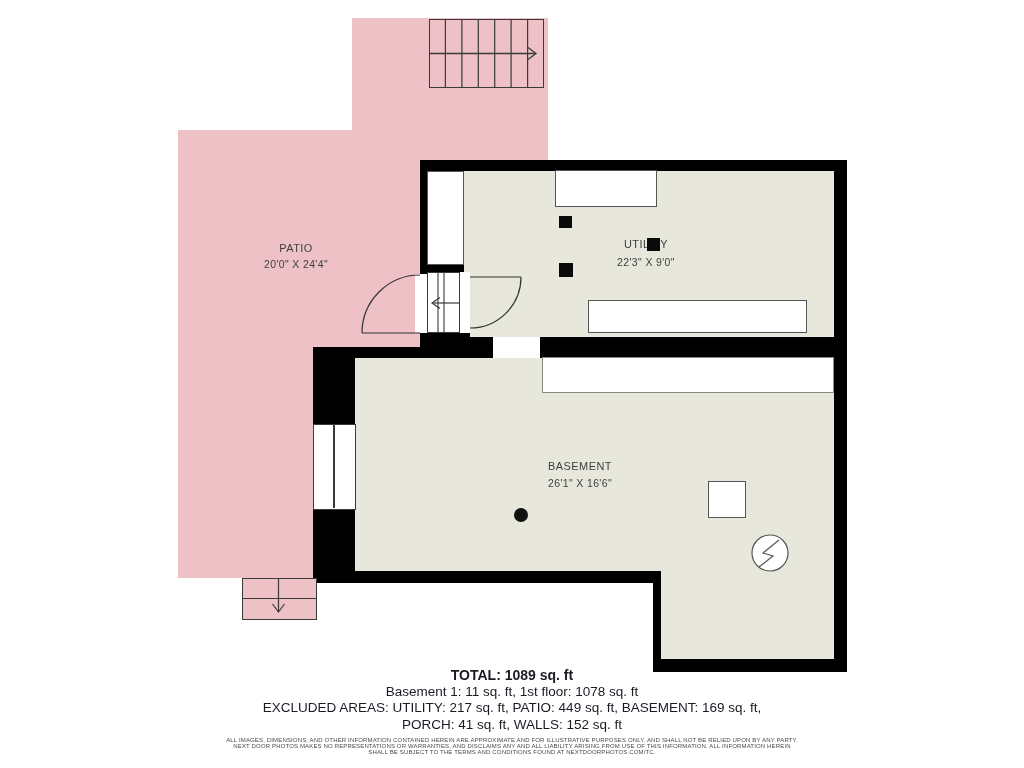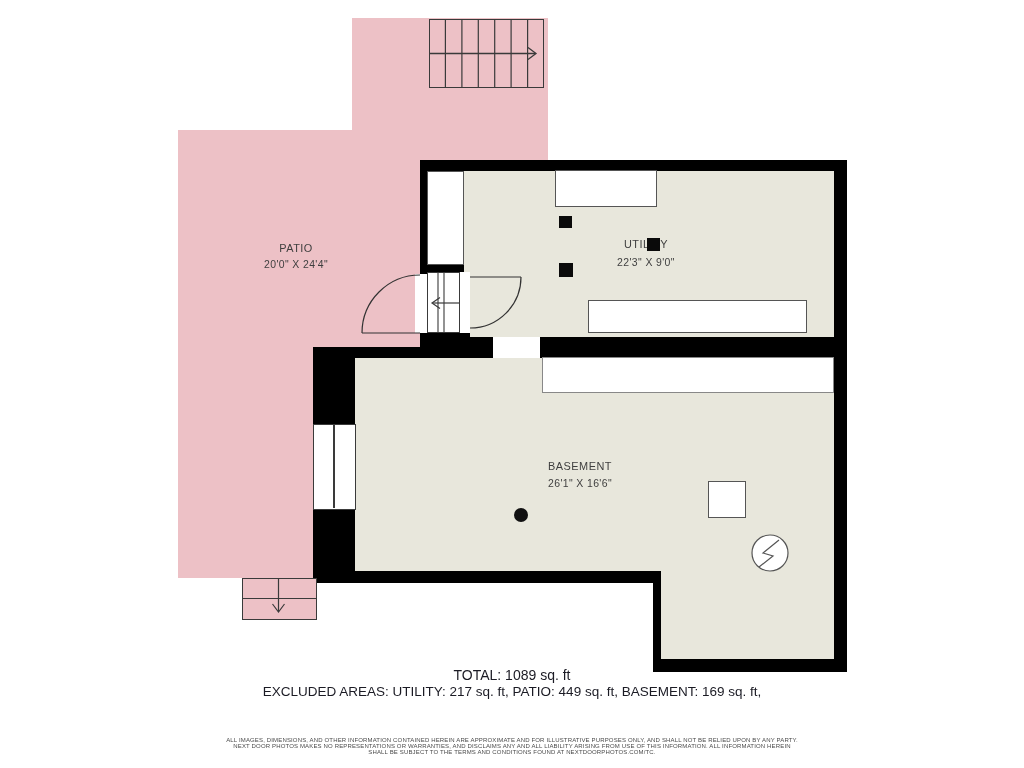--- a/index.html
+++ b/index.html
@@ -16,21 +16,21 @@
   .whitebox{background:#fff;border:1px solid #555;box-sizing:border-box;}
   .window{background:#fff;border:1.5px solid #3a3a3a;box-sizing:border-box;}
   .porch{background:var(--patio,#edc1c6);border:1px solid #3a3a3a;box-sizing:border-box;}
   svg.overlay{position:absolute;left:0;top:0;width:1024px;height:768px;pointer-events:none;}
   .room-label{position:absolute;transform:translate(-50%,-50%) scaleX(0.95);color:#3f3f3f;
               font-size:11.5px;letter-spacing:0.5px;white-space:nowrap;font-weight:500;}
   .room-dims{position:absolute;transform:translate(-50%,-50%) scaleX(0.95);color:#3f3f3f;
              font-size:11px;letter-spacing:0.4px;white-space:nowrap;}
   .summary{position:absolute;left:0;right:0;top:667px;text-align:center;color:#1b1b24;
            font-size:13.5px;line-height:16.5px;}
-  .summary .bold{font-weight:400;font-size:14px;}
+  .summary .bold{font-weight:700;font-size:14px;}
   .disclaimer{position:absolute;left:0;right:0;top:737px;text-align:center;color:#4a4a4a;
               font-size:6px;line-height:6.2px;letter-spacing:0.15px;}
 </style>
 </head>
 <body>
 
 <div class="canvas">
 
   <div class="abs pink" style="left:352px;top:18px;width:196px;height:112px;"></div>
   <div class="abs pink" style="left:178px;top:130px;width:370px;height:30px;"></div>
@@ -133,21 +133,23 @@
   <div class="room-label" style="left:646px;top:244px;">UTILITY</div>
   <div class="room-dims" style="left:646px;top:262px;">22'3" X 9'0"</div>
 
   <div class="abs blacksq" style="left:647px;top:238px;width:13px;height:13px;z-index:5;"></div>
 
   <div class="room-label" style="left:580px;top:466px;">BASEMENT</div>
   <div class="room-dims" style="left:580px;top:483px;">26'1" X 16'6"</div>
 
   <div class="summary">
     <div class="bold">TOTAL: 1089 sq. ft</div>
+    <div>Basement 1: 11 sq. ft, 1st floor: 1078 sq. ft</div>
     <div>EXCLUDED AREAS: UTILITY: 217 sq. ft, PATIO: 449 sq. ft, BASEMENT: 169 sq. ft,</div>
+    <div>PORCH: 41 sq. ft, WALLS: 152 sq. ft</div>
   </div>
 
   <div class="disclaimer">
     <div>ALL IMAGES, DIMENSIONS, AND OTHER INFORMATION CONTAINED HEREIN ARE APPROXIMATE AND FOR ILLUSTRATIVE PURPOSES ONLY, AND SHALL NOT BE RELIED UPON BY ANY PARTY.</div>
     <div>NEXT DOOR PHOTOS MAKES NO REPRESENTATIONS OR WARRANTIES, AND DISCLAIMS ANY AND ALL LIABILITY ARISING FROM USE OF THIS INFORMATION. ALL INFORMATION HEREIN</div>
     <div>SHALL BE SUBJECT TO THE TERMS AND CONDITIONS FOUND AT NEXTDOORPHOTOS.COM/TC.</div>
   </div>
 
 </div>
 

